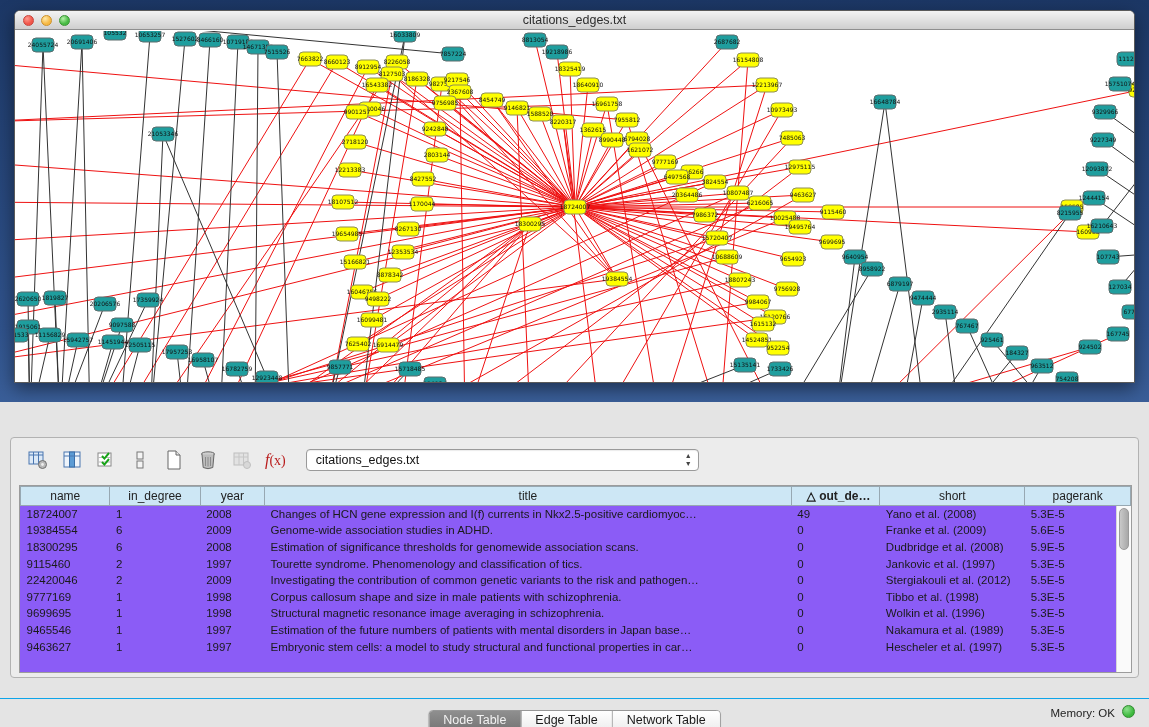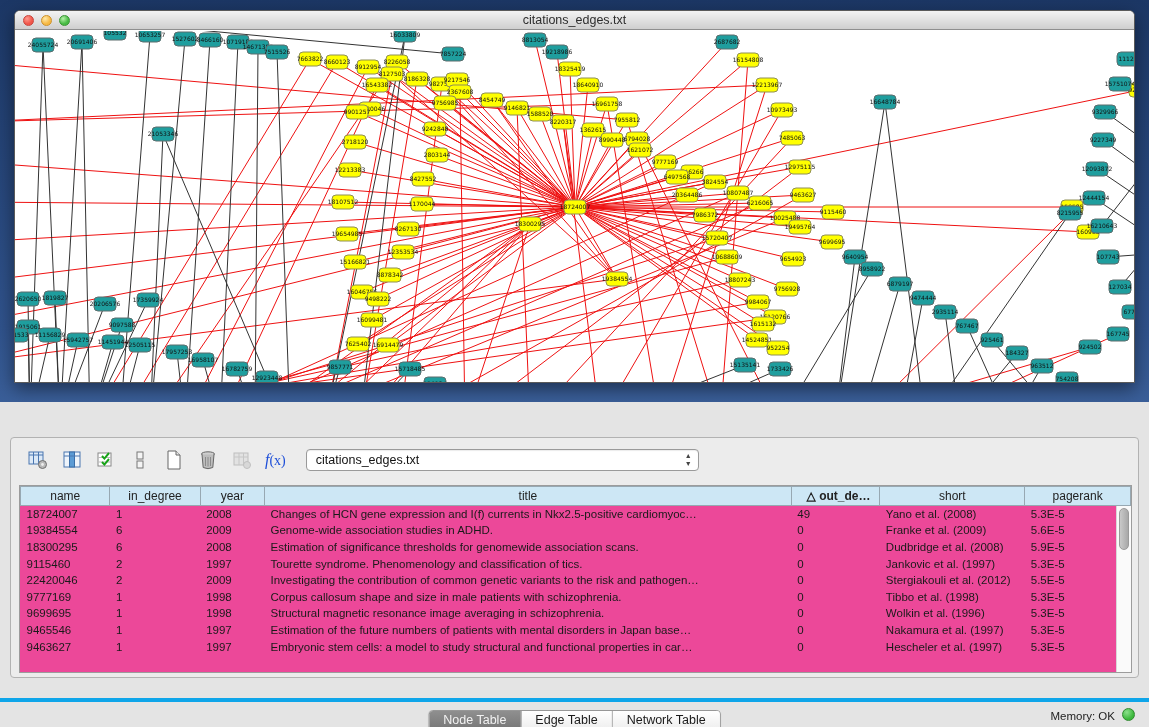--- a/index.html
+++ b/index.html
@@ -33,51 +33,51 @@
     border-bottom:1px solid #c6c6c6; }
   .panel-header .ph-title { position:absolute; left:10px; top:4px; font-size:13px; color:#333; }
   .ph-float { position:absolute; right:44px; top:4px; width:15px; height:15px; cursor:pointer; }
   .ph-close { position:absolute; right:20px; top:2px; font-size:14px; font-weight:bold; color:#222; cursor:pointer; }
 
   .panel-container { position:absolute; left:10px; top:35px; width:1129px; height:241px;
     background:#ececec; border:1px solid #b2b2b2; border-radius:4px; }
 
   .toolbar { position:absolute; left:16px; top:9px; height:26px; display:flex; align-items:center; gap:12px; }
   .tb-icon { width:22px; height:22px; display:flex; align-items:center; justify-content:center; cursor:pointer; }
-  .fx { font-family:"Liberation Serif", serif; font-size:14px; color:#1d4ed8; cursor:pointer; }
+  .fx { font-family:"Liberation Serif", serif; font-size:14px; color:#b91c1c; cursor:pointer; }
   .fx i { font-size:16px; }
   .combo { position:relative; margin-left:8px; width:393px; height:22px; background:#fff;
     border:1px solid #9a9a9a; border-radius:4px; font-size:12.5px; color:#111;
     line-height:20px; padding-left:9px; cursor:pointer;
     box-shadow:inset 0 1px 1px rgba(0,0,0,.08); }
   .combo .steppers { position:absolute; right:6px; top:2px; font-size:7px; color:#444; line-height:8px; text-align:center; }
 
   .grid-wrap { position:absolute; left:8px; top:47px; width:1113px; height:188px;
-    background:#ec4899; border:1px solid #9c9c9c; overflow:hidden; }
+    background:#8b5cf6; border:1px solid #9c9c9c; overflow:hidden; }
   table.data { border-collapse:collapse; table-layout:fixed; font-size:11.5px; color:#1a1a1a; }
   table.data th { background:#cde7f5; font-weight:normal; font-size:12px; color:#222;
     border:1px solid #97a8b2; height:19px; text-align:center; overflow:hidden; white-space:nowrap; cursor:pointer; }
   table.data th.sorted { text-align:center; padding-left:6px;font-weight:bold; }
   table.data td { height:16.6px; padding:0 0 0 6px; white-space:nowrap; overflow:hidden;
     text-overflow:clip; cursor:default; }
   .vscroll { position:absolute; right:0px; top:20px; bottom:0; width:15px;
     background:#fafafa; border-left:1px solid #d8d8d8; }
   .vthumb { position:absolute; left:2px; top:2px; width:10px; height:42px; border-radius:5px;
     background:linear-gradient(90deg,#c9c9c9,#a8a8a8); border:1px solid #9a9a9a; cursor:pointer; }
 
   .seg-tabs { position:absolute; left:50%; transform:translateX(-50%); top:272px;
     display:flex; height:21px; border:1px solid #979797; border-radius:4px; overflow:hidden;
     background:#fff; box-shadow:0 1px 1px rgba(0,0,0,.15); z-index:5; }
   .seg { padding:0 14px; font-size:12.5px; line-height:19px; color:#1a1a1a; cursor:pointer;
     background:linear-gradient(180deg,#ffffff,#ededed); border-left:1px solid #aaa; }
   .seg:first-child { border-left:none; }
   .seg.selected { background:linear-gradient(180deg,#8f8f8f,#767676); color:#f2f2f2; }
 
   .status-bar { position:absolute; left:0; bottom:0; width:1149px; height:29px;
-    border-top:4px solid #0ea5e9; background:#e4e4e4; }
+    border-top:1px solid #0ea5e9; background:#e4e4e4; }
   .mem { position:absolute; right:34px; top:8px; font-size:11.5px; color:#222; }
   .mem-dot { position:absolute; right:14px; top:6px; width:13px; height:13px; border-radius:50%;
     background:radial-gradient(circle at 35% 30%,#8ce08c,#3cb83c 65%); border:1px solid #2f8a2f; }
 </style>
 </head>
 <body>
 
 <div class="net-window">
   <div class="titlebar">
     <div class="tl-btns">
@@ -965,21 +965,21 @@
               <td>0</td>
               <td>Wolkin et al. (1996)</td>
               <td>5.3E-5</td>
             </tr>
             <tr>
               <td>9465546</td>
               <td>1</td>
               <td>1997</td>
               <td>Estimation of the future numbers of patients with mental disorders in Japan base…</td>
               <td>0</td>
-              <td>Nakamura et al. (1997)</td>
+              <td>Nakamura et al. (1989)</td>
               <td>5.3E-5</td>
             </tr>
             <tr>
               <td>9463627</td>
               <td>1</td>
               <td>1997</td>
               <td>Embryonic stem cells: a model to study structural and functional properties in car…</td>
               <td>0</td>
               <td>Hescheler et al. (1997)</td>
               <td>5.3E-5</td>

